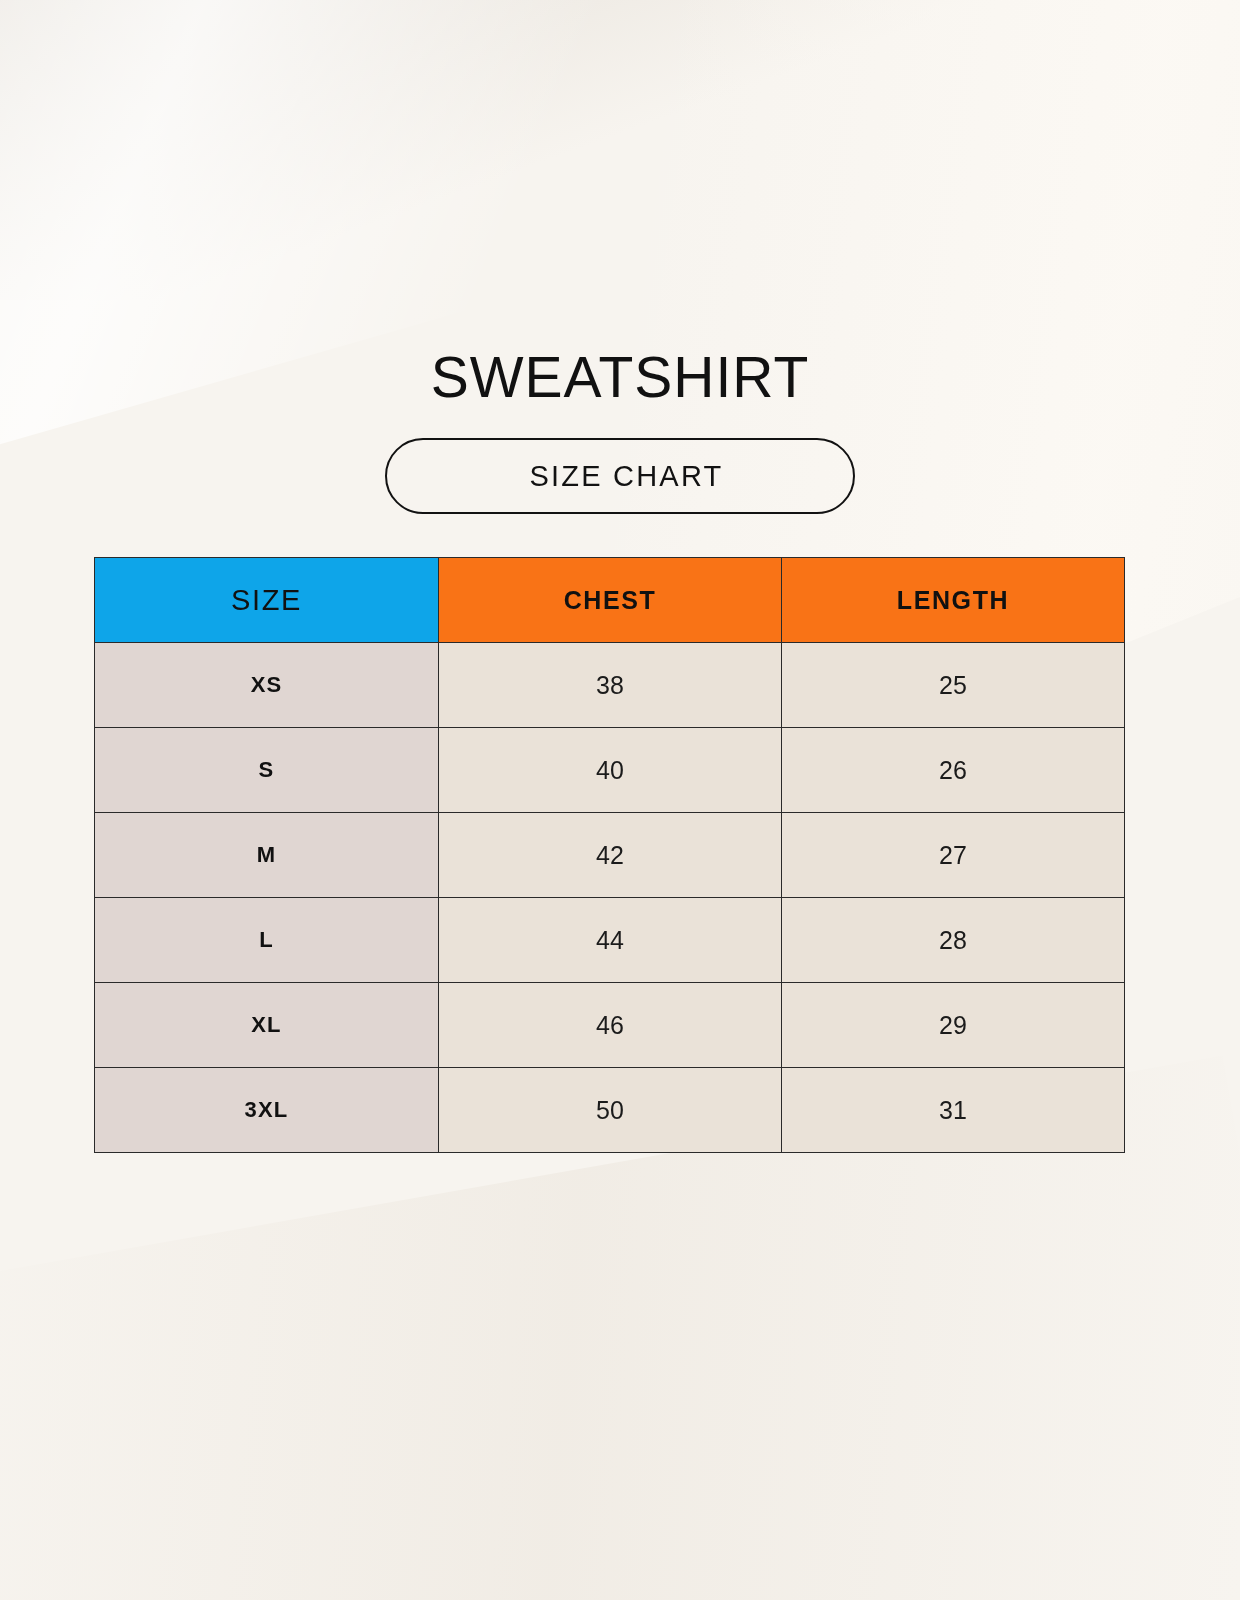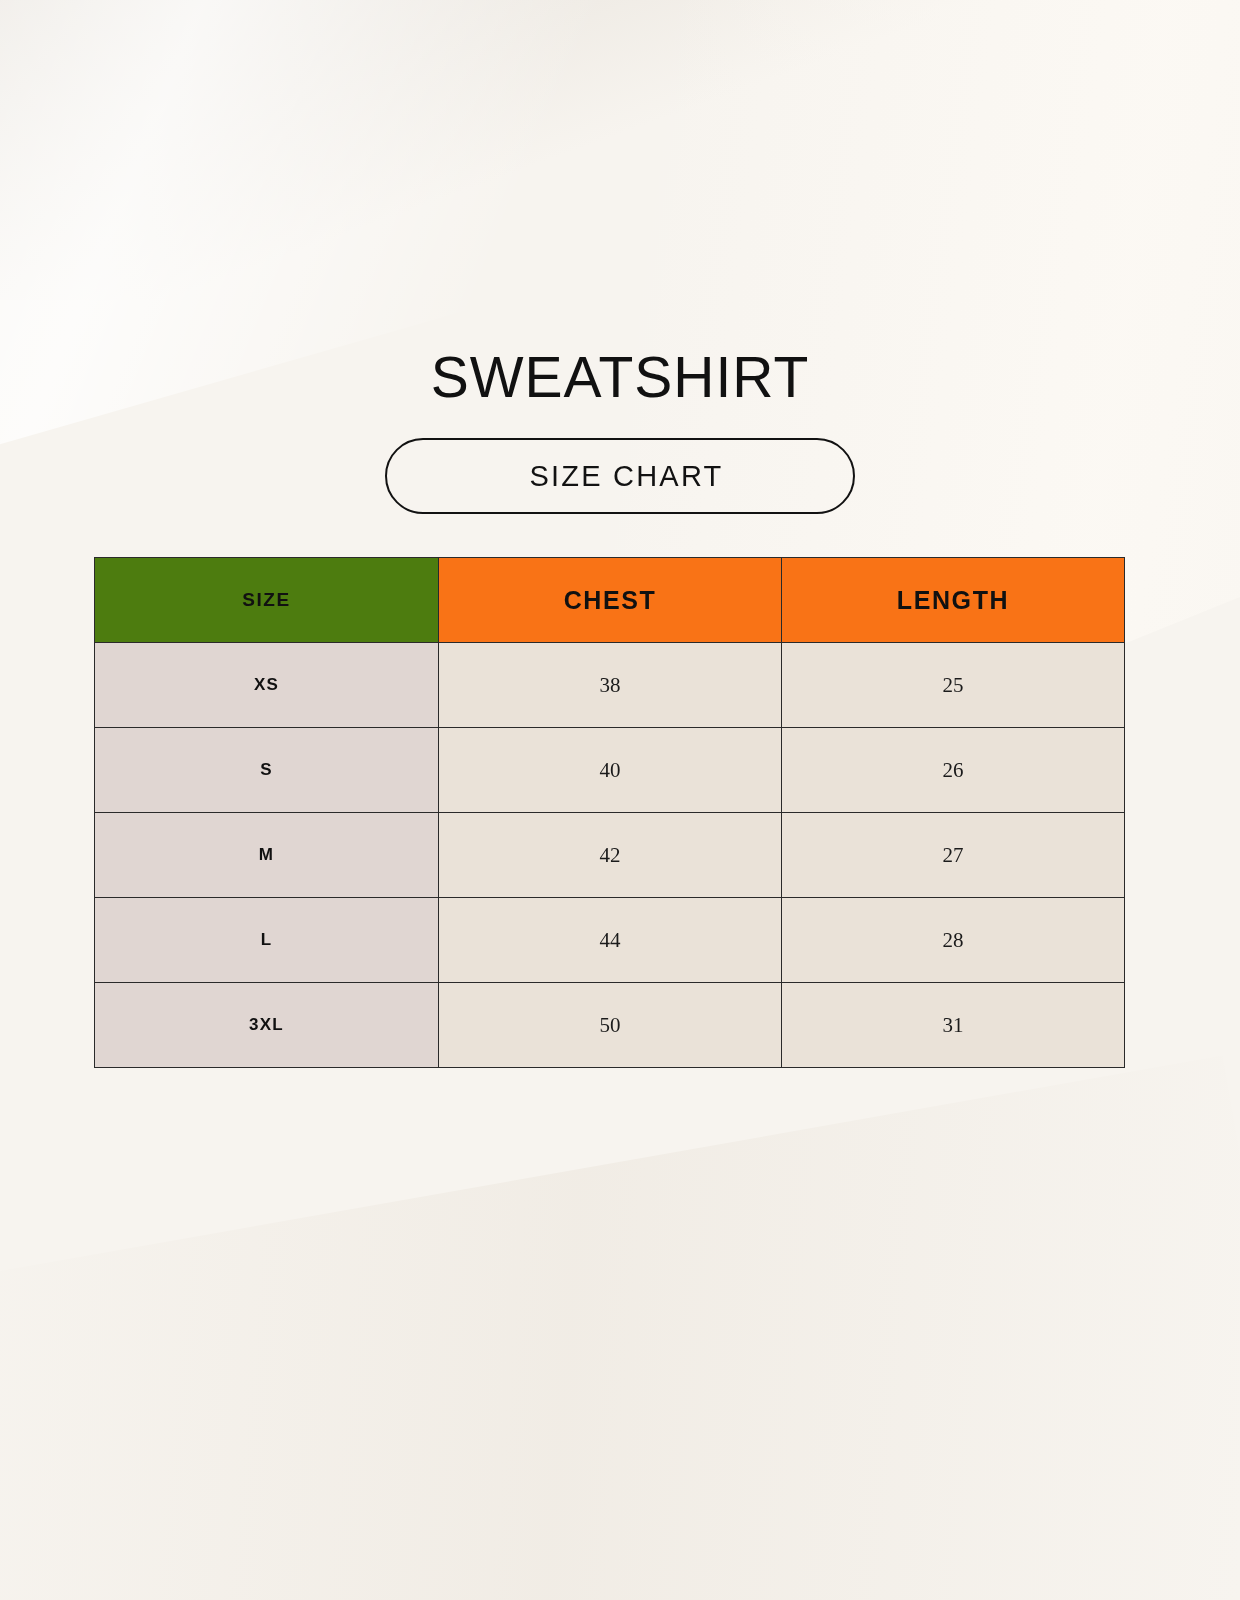--- a/index.html
+++ b/index.html
@@ -113,46 +113,45 @@
   table.size-table td {
     border: 1.5px solid #2a2a2a;
     height: 85px;
     text-align: center;
     vertical-align: middle;
   }
   table.size-table col.c-size { width: 344px; }
   table.size-table col.c-val  { width: 343px; }
 
   th.head-size {
-    background: #4d7c0f;
-    font-size: 19px;
-    font-weight: bold;
+    background: #0ea5e9;
+    font-size: 29px;
+    font-weight: normal;
     letter-spacing: 1.6px;
     color: #111111;
   }
   th.head-measure {
     background: #f97316;
     font-size: 25px;
     font-weight: bold;
     letter-spacing: 1.6px;
     color: #111111;
   }
   td.cell-size {
     background: #e0d6d2;
-    font-size: 17px;
+    font-size: 22px;
     font-weight: bold;
     letter-spacing: 1.2px;
     color: #111111;
   }
   td.cell-val {
     background: #eae2d8;
-    font-size: 21px;
+    font-size: 25px;
     font-weight: 400;
     color: #1b1b1b;
-    font-family: Liberation Serif, serif;
   }
 
   .footnote {
     position: absolute;
     top: 1244px;
     left: 94px;
     width: 1030px;
     text-align: right;
     font-size: 20px;
     font-weight: bold;
@@ -205,20 +204,25 @@
           <td class="cell-size">M</td>
           <td class="cell-val">42</td>
           <td class="cell-val">27</td>
         </tr>
         <tr>
           <td class="cell-size">L</td>
           <td class="cell-val">44</td>
           <td class="cell-val">28</td>
         </tr>
         <tr>
+          <td class="cell-size">XL</td>
+          <td class="cell-val">46</td>
+          <td class="cell-val">29</td>
+        </tr>
+        <tr>
           <td class="cell-size">3XL</td>
           <td class="cell-val">50</td>
           <td class="cell-val">31</td>
         </tr>
       </tbody>
     </table>
   </div>
 
 
 </div>

